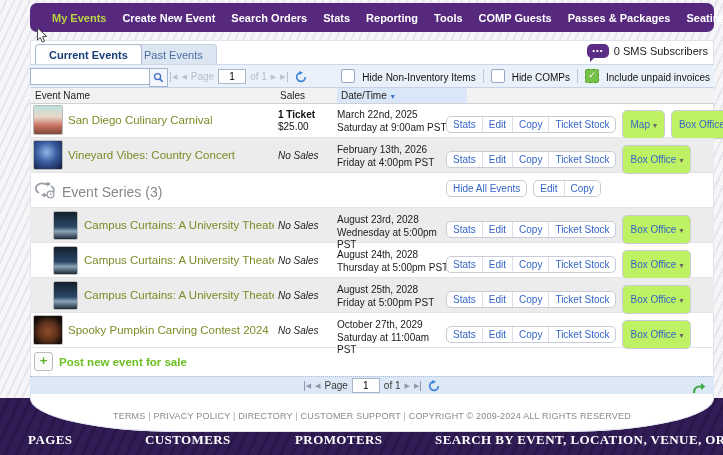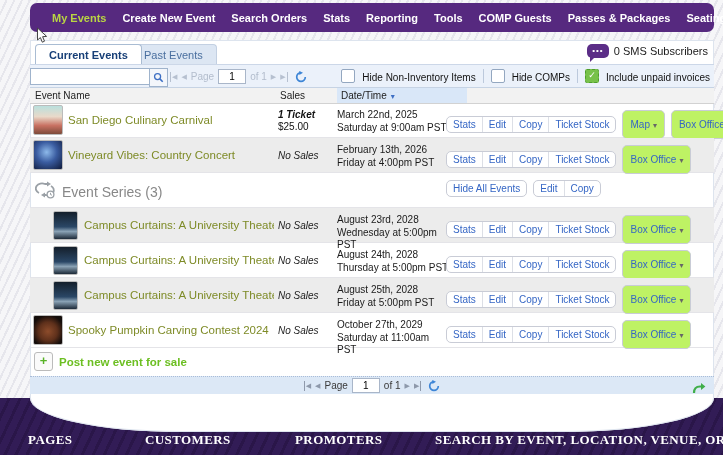--- a/index.html
+++ b/index.html
@@ -74,21 +74,21 @@
     box-sizing:border-box;border-radius:2px;}
   .thumb.indent{left:23px;width:25px;height:29px;top:3px;}
   .th-carnival{background:linear-gradient(180deg,#b9e0dd 0%,#e9d9c9 38%,#c87162 70%,#7d4b3a 100%);}
   .th-concert{background:radial-gradient(circle at 45% 40%,#8db9ea 0%,#3a5ca0 45%,#0f1a3a 100%);}
   .th-theater{background:linear-gradient(180deg,#141f2b 0%,#2a4766 55%,#8aa2b5 72%,#1d2a38 100%);}
   .th-pumpkin{background:radial-gradient(circle at 50% 55%,#8d4c2b 0%,#5e301b 45%,#140d0b 78%);}
   .ev-name{position:absolute;left:38px;top:11px;width:206px;font-size:11.5px;color:#7e8b27;
     white-space:nowrap;overflow:hidden;cursor:pointer;}
   .ev-name.indent{left:54px;width:190px;}
   .sales-cell{position:absolute;left:248px;top:6px;width:54px;font-size:10px;color:#111;line-height:1.2;}
-  .sales-top{font-weight:bold;font-style:italic;}
+  .sales-top{font-weight:bold;}
   .sales-italic{position:absolute;left:248px;top:12px;width:54px;font-size:10px;font-style:italic;color:#222;}
   .date-cell{position:absolute;left:307px;top:6px;width:112px;font-size:10px;color:#1a1a1a;line-height:1.25;}
   .actions{position:absolute;left:416px;top:7px;display:flex;align-items:center;gap:6px;}
   .btn-group{display:flex;background:#fff;border:1px solid #c9ccd6;border-radius:5px;overflow:hidden;}
   .seg{padding:2px 6px;font-size:10px;color:#3566c5;border-left:1px solid #dcdfe6;cursor:pointer;white-space:nowrap;}
   .seg:first-child{border-left:none;}
   .dd-btn{background:#bef264;border:1px solid #c9ccd6;border-radius:5px;padding:8px 7px;font-size:10px;
     color:#3566c5;cursor:pointer;white-space:nowrap;}
   .dd-arrow{color:#666;font-size:8px;margin-left:3px;}
   .series-icon{position:absolute;left:5px;top:8px;}
@@ -363,15 +363,16 @@
           </span>
         </div>
       <span class="green-return">
         <svg width="14" height="12" viewBox="0 0 14 12">
             <path d="M2 11 Q2 4.5 8 4.5 L9.5 4.5" stroke="#3fae49" stroke-width="2.2" fill="none"></path>
             <path d="M9 1 L13.4 4.5 L9 8 Z" fill="#3fae49"></path>
           </svg>
       </span>
     </div>
 
+    <div class="footer-links" id="footer-links"><span class="fl">TERMS</span><span class="fl">PRIVACY POLICY</span><span class="fl">DIRECTORY</span><span class="fl">CUSTOMER SUPPORT</span><span class="fl">COPYRIGHT © 2009-2024 ALL RIGHTS RESERVED</span></div>
 
   </div>
 </div>
 
 </body></html>

